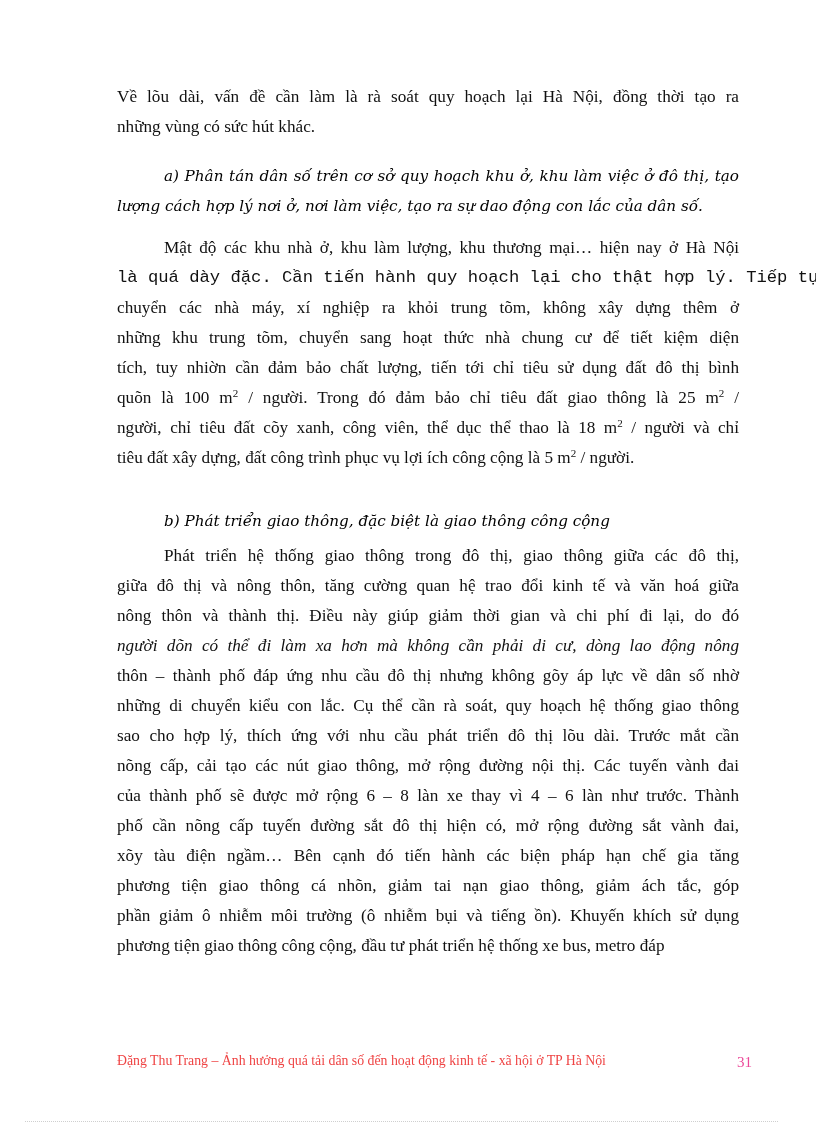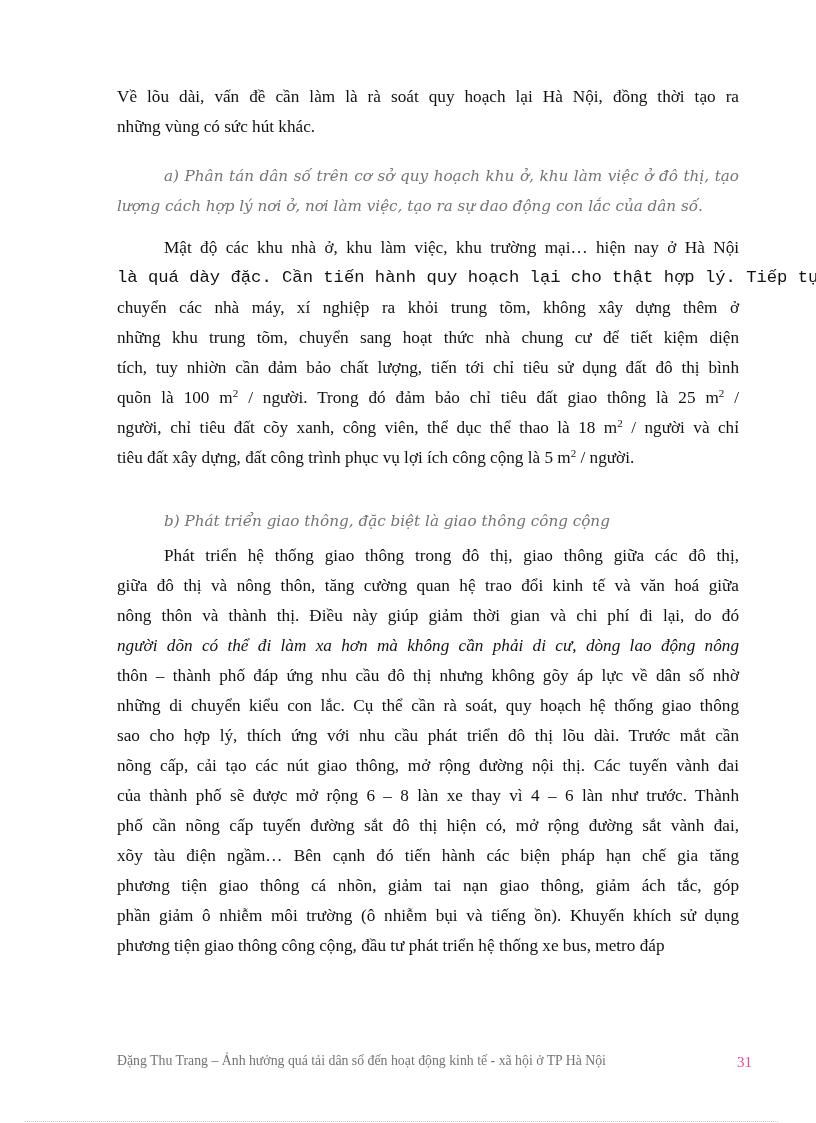--- a/index.html
+++ b/index.html
@@ -40,34 +40,34 @@
       text-align-last: left;
     }
     .line.indent {
       padding-left: 47px;
       width: 575px;
     }
     .italic {
       font-family: "DejaVu Serif", "Liberation Serif", serif;
       font-style: italic;
       font-size: 15.2px;
-      color: #737373;
+      color: #000000;
     }
     sup {
       font-size: 11px;
       line-height: 0;
       vertical-align: 6px;
     }
     .footer {
       position: absolute;
       left: 117px;
       top: 1051px;
       font-size: 13.8px;
       line-height: 20px;
-      color: #737373;
+      color: #ef4444;
       white-space: nowrap;
     }
     .page-number {
       position: absolute;
       left: 737px;
       top: 1051px;
       font-size: 15px;
       line-height: 22px;
       color: #ec4899;
     }
@@ -82,21 +82,21 @@
   </style>
 </head>
 <body>
 
 <div class="page">
   <div class="body-text" id="body-text">
       <div class="line" style="top: 82px;">Về lõu dài, vấn đề cần làm là rà soát quy hoạch lại  Hà Nội, đồng thời tạo ra</div>
       <div class="line last" style="top: 112px;">những vùng có sức hút khác.</div>
       <div class="line italic indent" style="top: 161px;">a) Phân tán dân số trên cơ sở quy hoạch khu ở, khu làm việc ở đô thị, tạo</div>
       <div class="line italic last" style="top: 191px;">lượng cách hợp lý nơi ở, nơi làm việc, tạo ra sự dao động con lắc của dân số.</div>
-      <div class="line indent" style="top: 233px;">Mật độ các khu nhà ở, khu làm việc, khu trường mại…  hiện nay ở Hà Nội</div>
+      <div class="line indent" style="top: 233px;">Mật độ các khu nhà ở, khu làm lượng, khu thương mại…  hiện nay ở Hà Nội</div>
       <div class="line" style="top: 263px; font-family: Liberation Mono, monospace;">là  quá dày đặc. Cần tiến hành quy hoạch lại cho thật hợp lý.  Tiếp tục tiến hành</div>
       <div class="line" style="top: 293px;">chuyển  các nhà máy,  xí nghiệp  ra khỏi  trung tõm,  không  xây  dựng  thêm  ở</div>
       <div class="line" style="top: 323px;">những  khu  trung  tõm,  chuyển  sang  hoạt  thức  nhà  chung  cư  để  tiết  kiệm  diện</div>
       <div class="line" style="top: 353px;">tích, tuy nhiờn  cần đảm bảo chất lượng,  tiến  tới  chỉ tiêu  sử dụng đất đô thị bình</div>
       <div class="line" style="top: 383px;">quõn là 100 m<sup>2</sup> / người.  Trong đó đảm bảo chỉ tiêu đất giao thông là 25 m<sup>2</sup> /</div>
       <div class="line" style="top: 413px;">người,  chỉ tiêu  đất  cõy xanh,  công viên,  thể  dục thể  thao là 18 m<sup>2</sup> / người và chỉ</div>
       <div class="line last" style="top: 443px;">tiêu  đất xây dựng, đất công trình phục vụ lợi  ích công cộng là 5 m<sup>2</sup> / người.</div>
       <div class="line italic indent last" style="top: 506px;">b) Phát triển giao thông, đặc biệt là giao thông công cộng</div>
       <div class="line indent" style="top: 541px;">Phát triển  hệ thống giao thông trong đô thị, giao thông giữa các đô thị,</div>
       <div class="line" style="top: 571px;">giữa  đô thị và nông thôn, tăng cường quan hệ trao  đổi kinh tế và văn hoá giữa</div>

